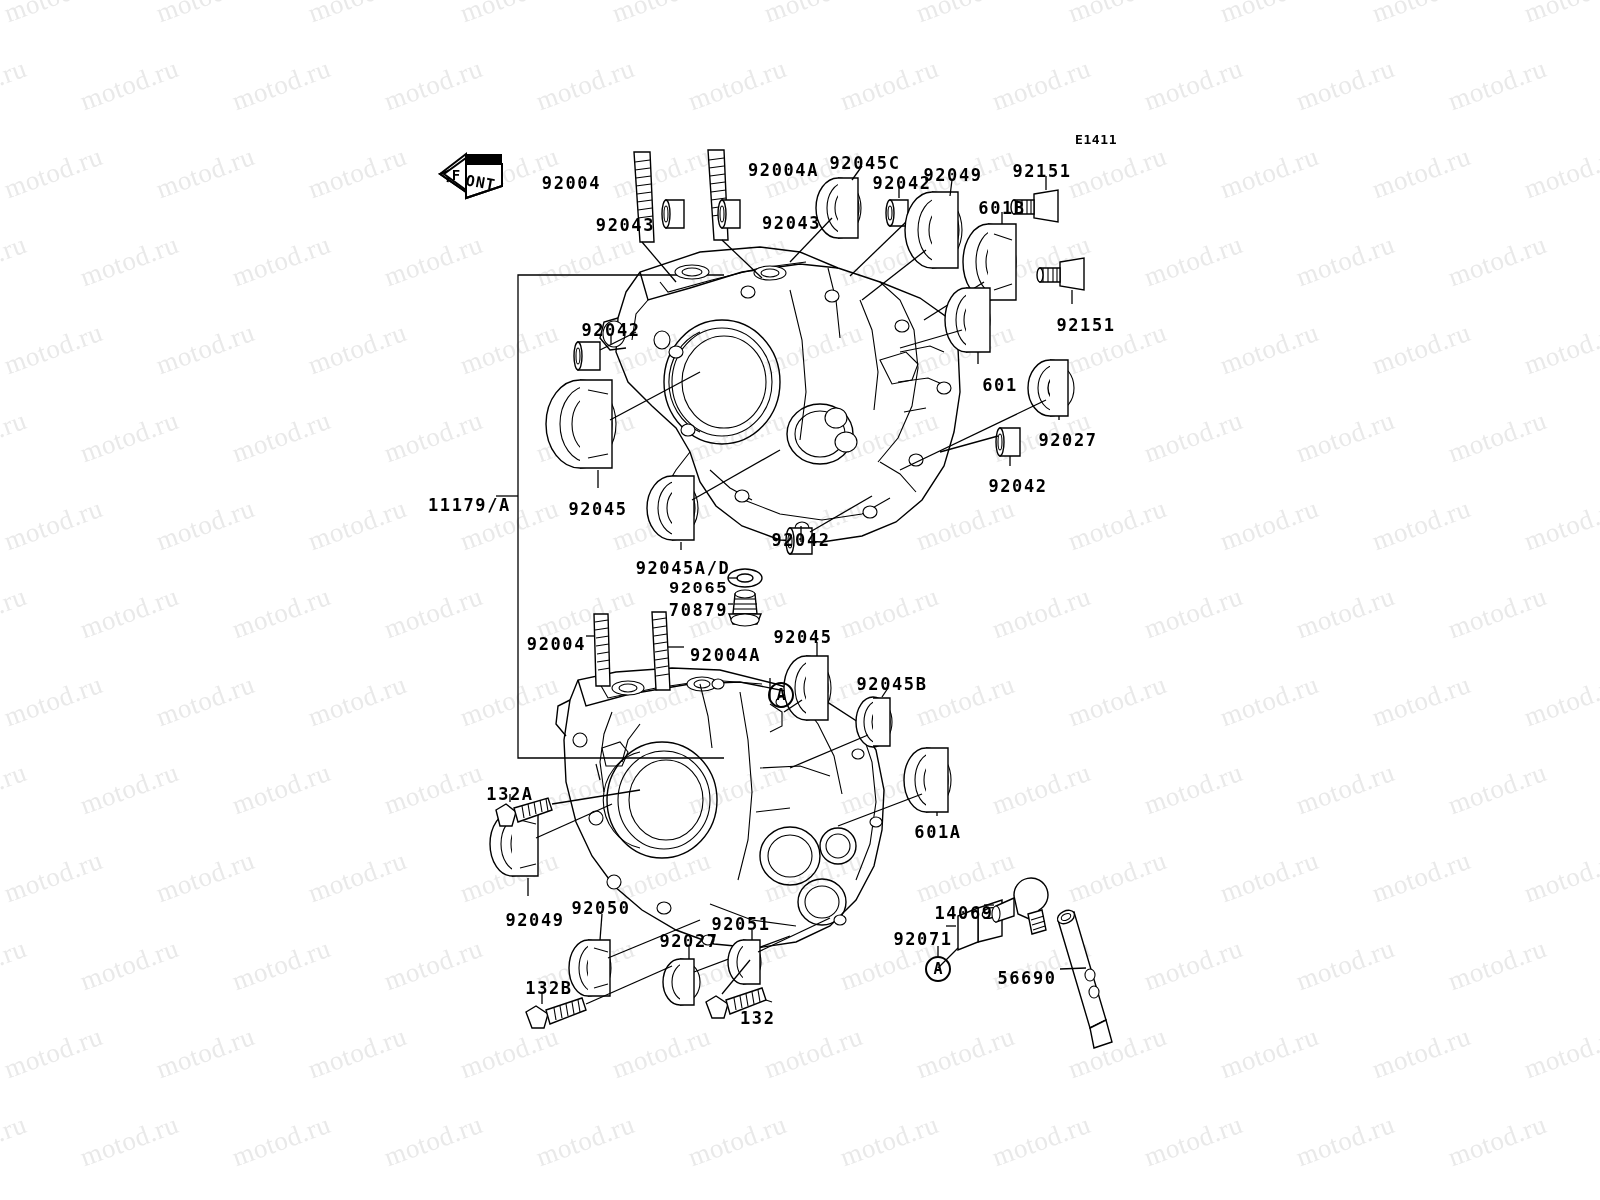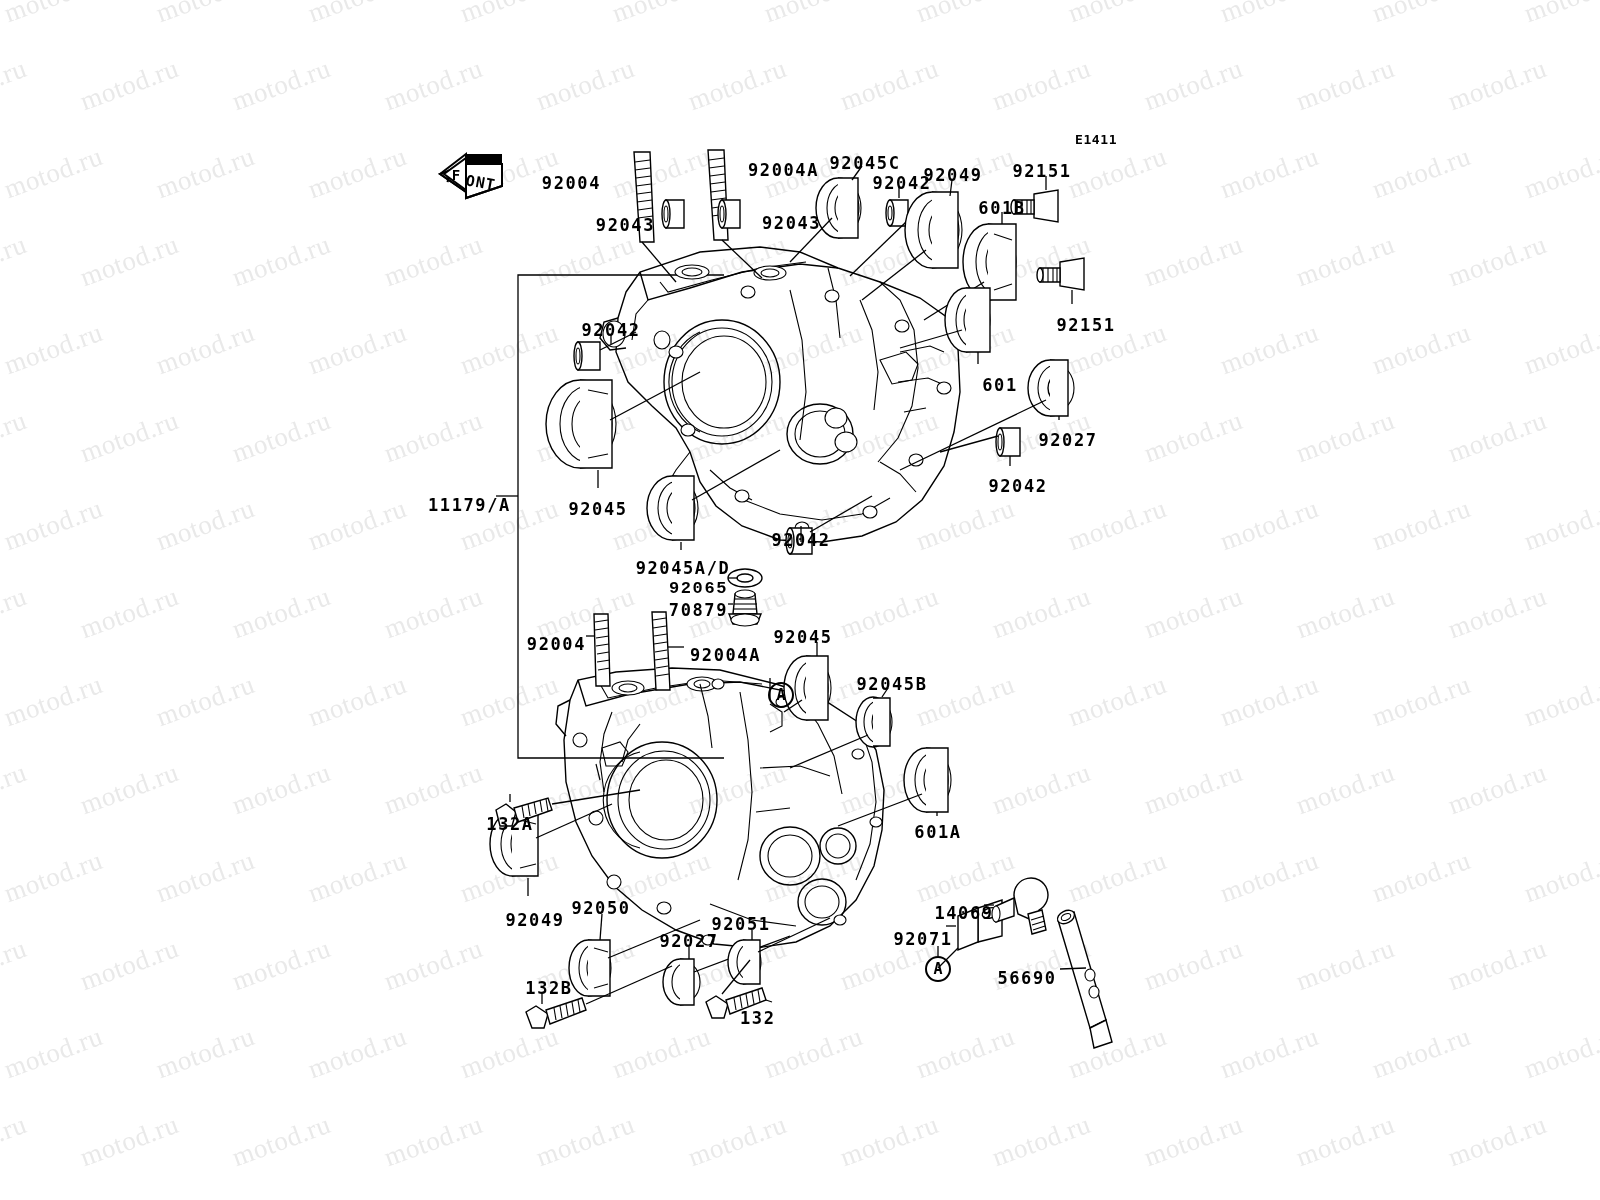--- a/index.html
+++ b/index.html
@@ -800,21 +800,21 @@
       <div class="lbl ctr" style="left: 801px; top: 532px;">92042</div>
       <div class="lbl" style="left: 428px; top: 497px;">11179/A</div>
       <div class="lbl ctr" style="left: 683px; top: 560px;">92045A/D</div>
       <div class="lbl rt" style="left: 728px; top: 580px; font-family: Liberation Mono, monospace;">92065</div>
       <div class="lbl rt" style="left: 728px; top: 602px;">70879</div>
       <div class="lbl ctr" style="left: 803px; top: 629px;">92045</div>
       <div class="lbl rt" style="left: 586px; top: 636px;">92004</div>
       <div class="lbl" style="left: 690px; top: 647px;">92004A</div>
       <div class="lbl ctr" style="left: 892px; top: 676px;">92045B</div>
       <div class="lbl ctr" style="left: 938px; top: 824px;">601A</div>
-      <div class="lbl ctr" style="left: 510px; top: 816px;">132A</div>
+      <div class="lbl ctr" style="left: 510px; top: 786px;">132A</div>
       <div class="lbl ctr" style="left: 535px; top: 912px;">92049</div>
       <div class="lbl ctr" style="left: 601px; top: 900px;">92050</div>
       <div class="lbl ctr" style="left: 741px; top: 916px;">92051</div>
       <div class="lbl ctr" style="left: 689px; top: 933px;">92027</div>
       <div class="lbl ctr" style="left: 923px; top: 931px;">92071</div>
       <div class="lbl ctr" style="left: 964px; top: 905px;">14069</div>
       <div class="lbl ctr" style="left: 1027px; top: 970px;">56690</div>
       <div class="lbl ctr" style="left: 549px; top: 980px;">132B</div>
       <div class="lbl" style="left: 740px; top: 1010px;">132</div>
     </div>

